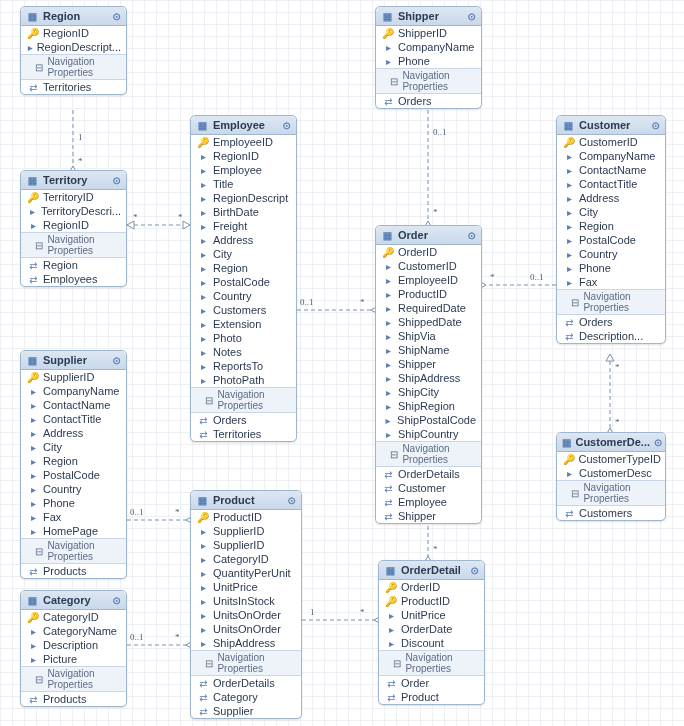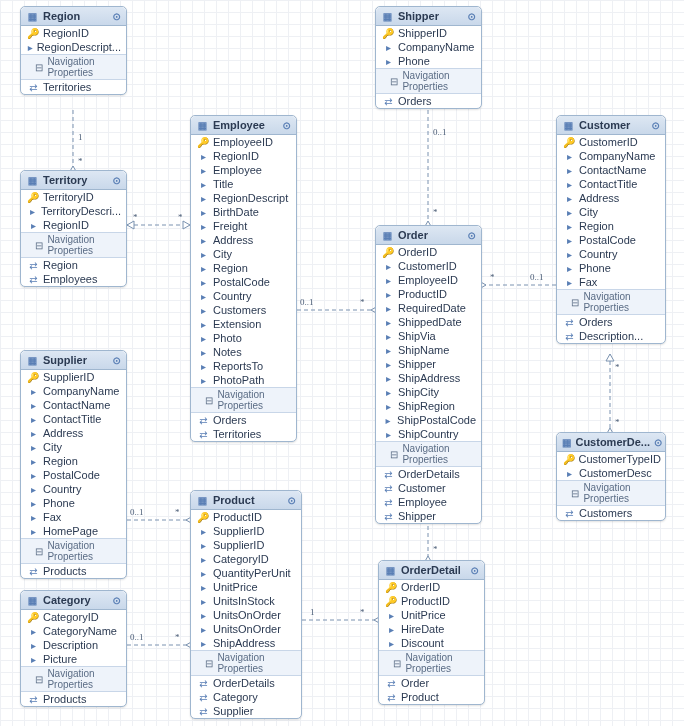--- a/index.html
+++ b/index.html
@@ -500,21 +500,21 @@
       <div class="row">
         <span class="ico ">🔑</span>
         <span>ProductID</span>
       </div>
       <div class="row">
         <span class="ico p">▸</span>
         <span>UnitPrice</span>
       </div>
       <div class="row">
         <span class="ico p">▸</span>
-        <span>HireDate</span>
+        <span>OrderDate</span>
       </div>
       <div class="row">
         <span class="ico p">▸</span>
         <span>Discount</span>
       </div>
       <div class="grp">
         <span>⊟</span>
         <span>Navigation Properties</span>
       </div>
       <div class="row">

